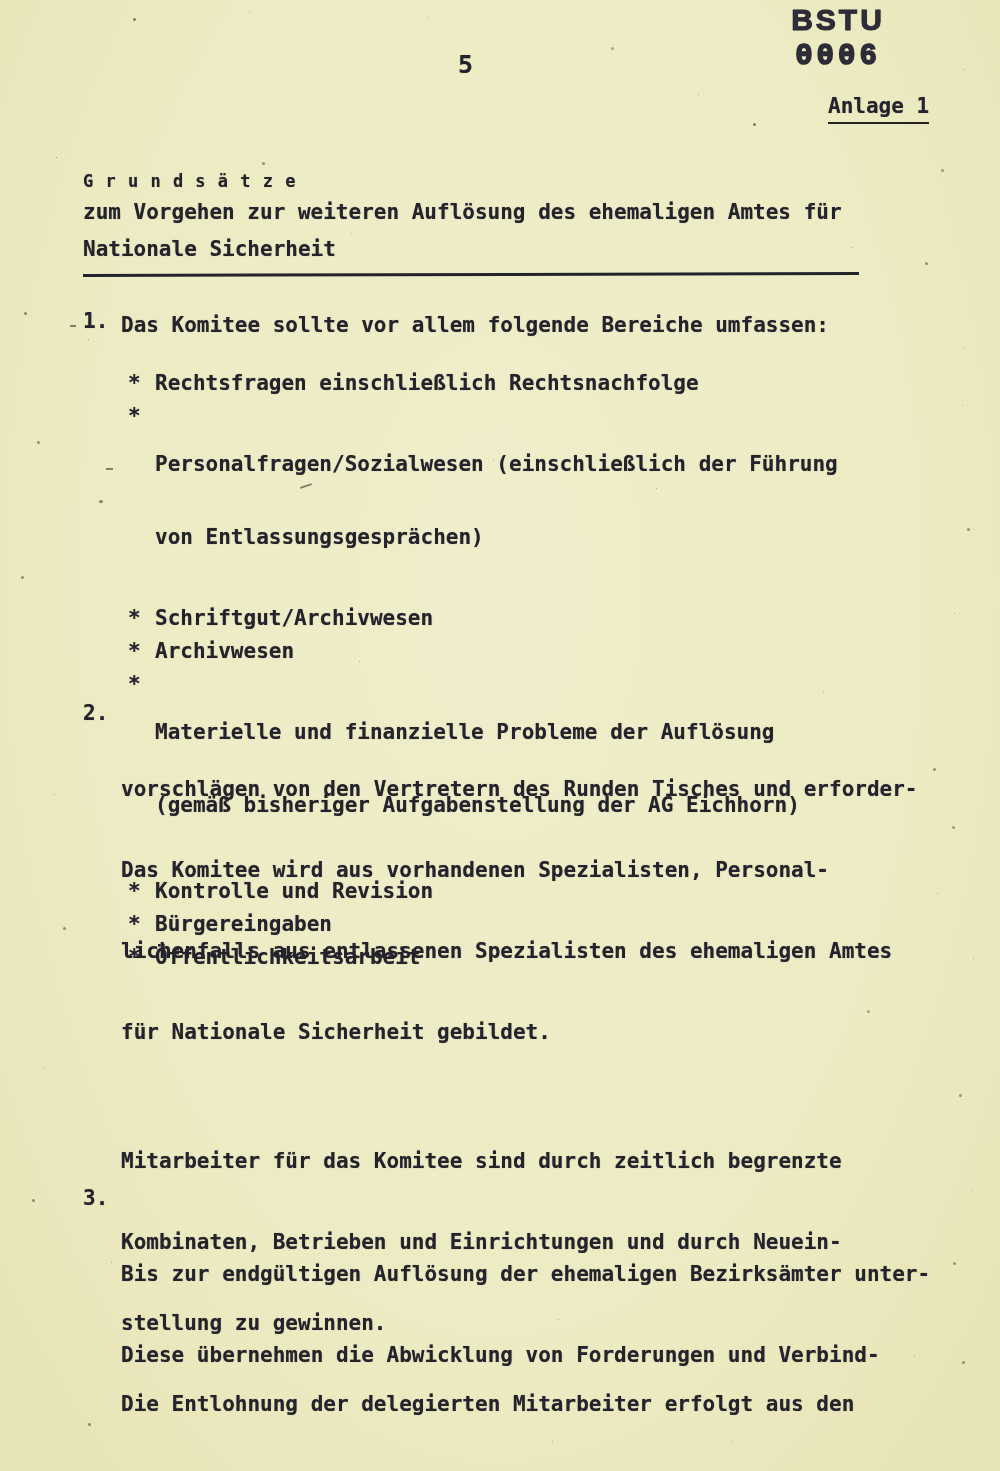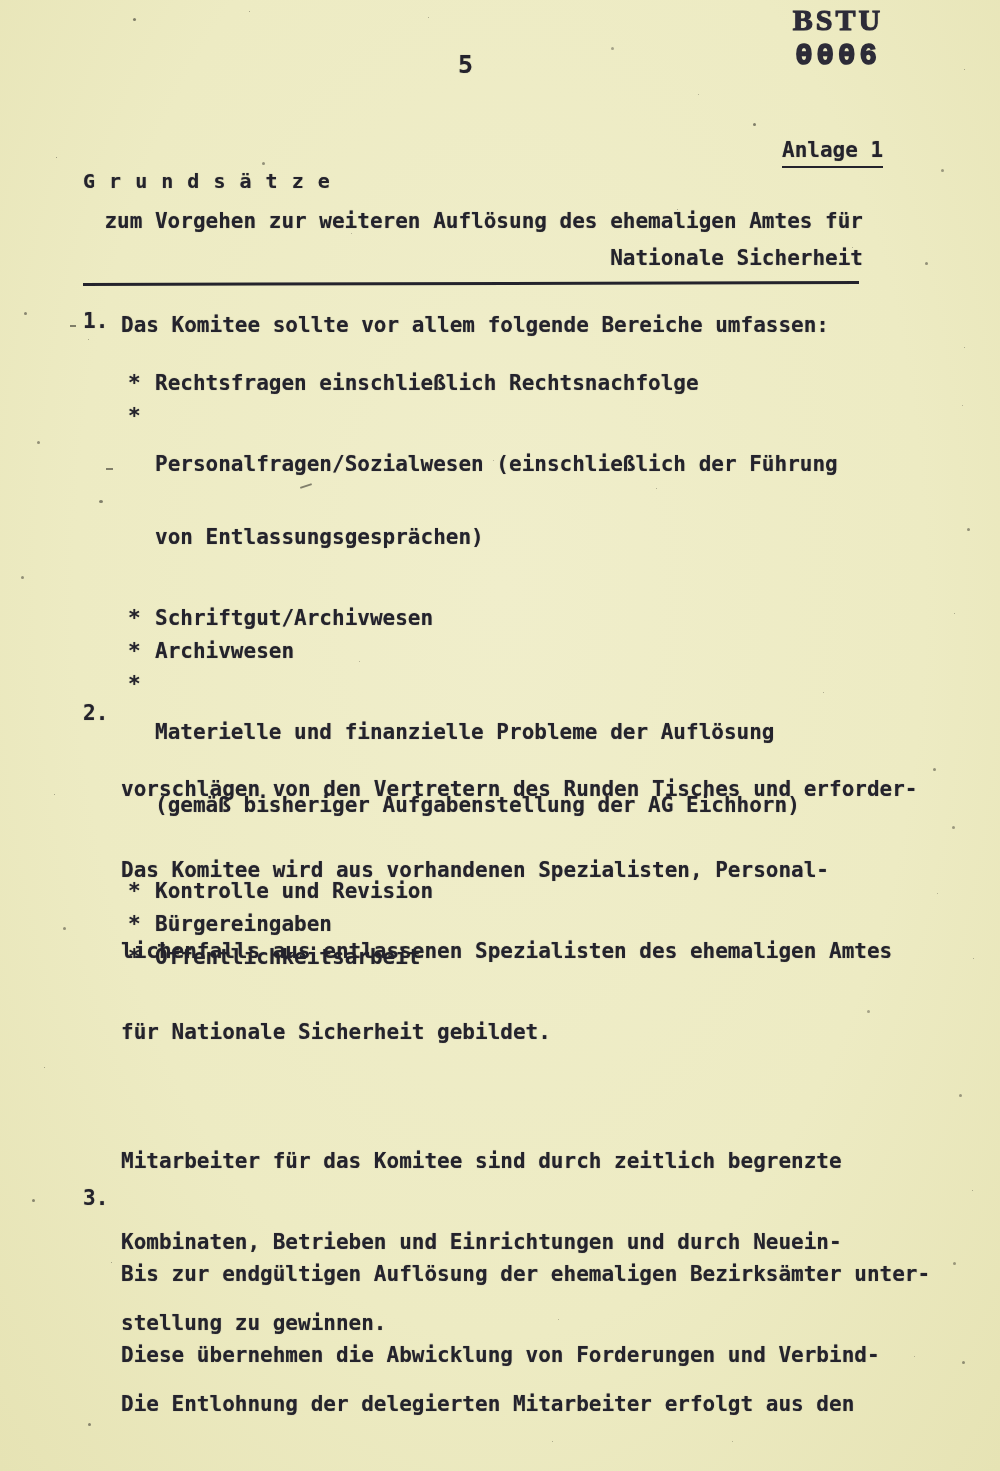--- a/index.html
+++ b/index.html
@@ -21,41 +21,41 @@
     font-weight:bold;
     color:#24232c;
     text-shadow:0 0 1px rgba(36,35,44,0.45);
     white-space:pre;
   }
   
   .page-number{position:absolute;left:458px;top:50px;font-size:25px;}
   
   .stamp{position:absolute;left:778px;top:4px;width:120px;text-align:center;color:#2d2c38;}
   .stamp .stamp-name{
-    font-family:Liberation Serif, serif;
+    font-family:Liberation Sans, sans-serif;
     font-weight:bold;font-size:30px;letter-spacing:3px;line-height:32px;
     text-shadow:0 0 1px #2d2c38;
     -webkit-text-stroke:1px #2d2c38;
   }
   .stamp .stamp-number{
     font-family:"Liberation Mono", monospace;
     font-weight:bold;font-size:29px;letter-spacing:4px;line-height:42px;
     text-shadow:0 0 1px #2d2c38;
     -webkit-text-stroke:1.5px #2d2c38;
   }
   .annex{
-    position:absolute;left:782px;top:94px;
+    position:absolute;left:828px;top:94px;
     font-size:21px;font-weight:bold;
-    border-bottom:2px solid #24232c;padding-bottom:4px;margin-top:44px;
+    border-bottom:2px solid #24232c;padding-bottom:4px;
   }
   
   .title-block{position:absolute;left:83px;top:168px;width:780px;}
-  .doc-heading{font-size:20px;font-weight:bold;line-height:26px;letter-spacing:1px;white-space:pre;}
+  .doc-heading{font-size:17px;font-weight:bold;line-height:26px;letter-spacing:1px;white-space:pre;}
   .subtitle-line{display:block;line-height:37px;}
-  .subtitle{margin-top:9px;text-align:right;}
+  .subtitle{}
   .title-rule{margin-top:5px;width:776px;border-top:3px solid #24232c;transform:rotate(-0.15deg);}
   
   .numbered{position:absolute;left:83px;}
   .num-row{display:flex;}
   .num-col{width:38px;flex:0 0 38px;}
   .item-lines .line{display:block;line-height:33px;}
   .para{margin:0;}
   .para + .para{margin-top:31px;}
   
   .bullet-list{margin-left:45px;margin-top:29px;}

